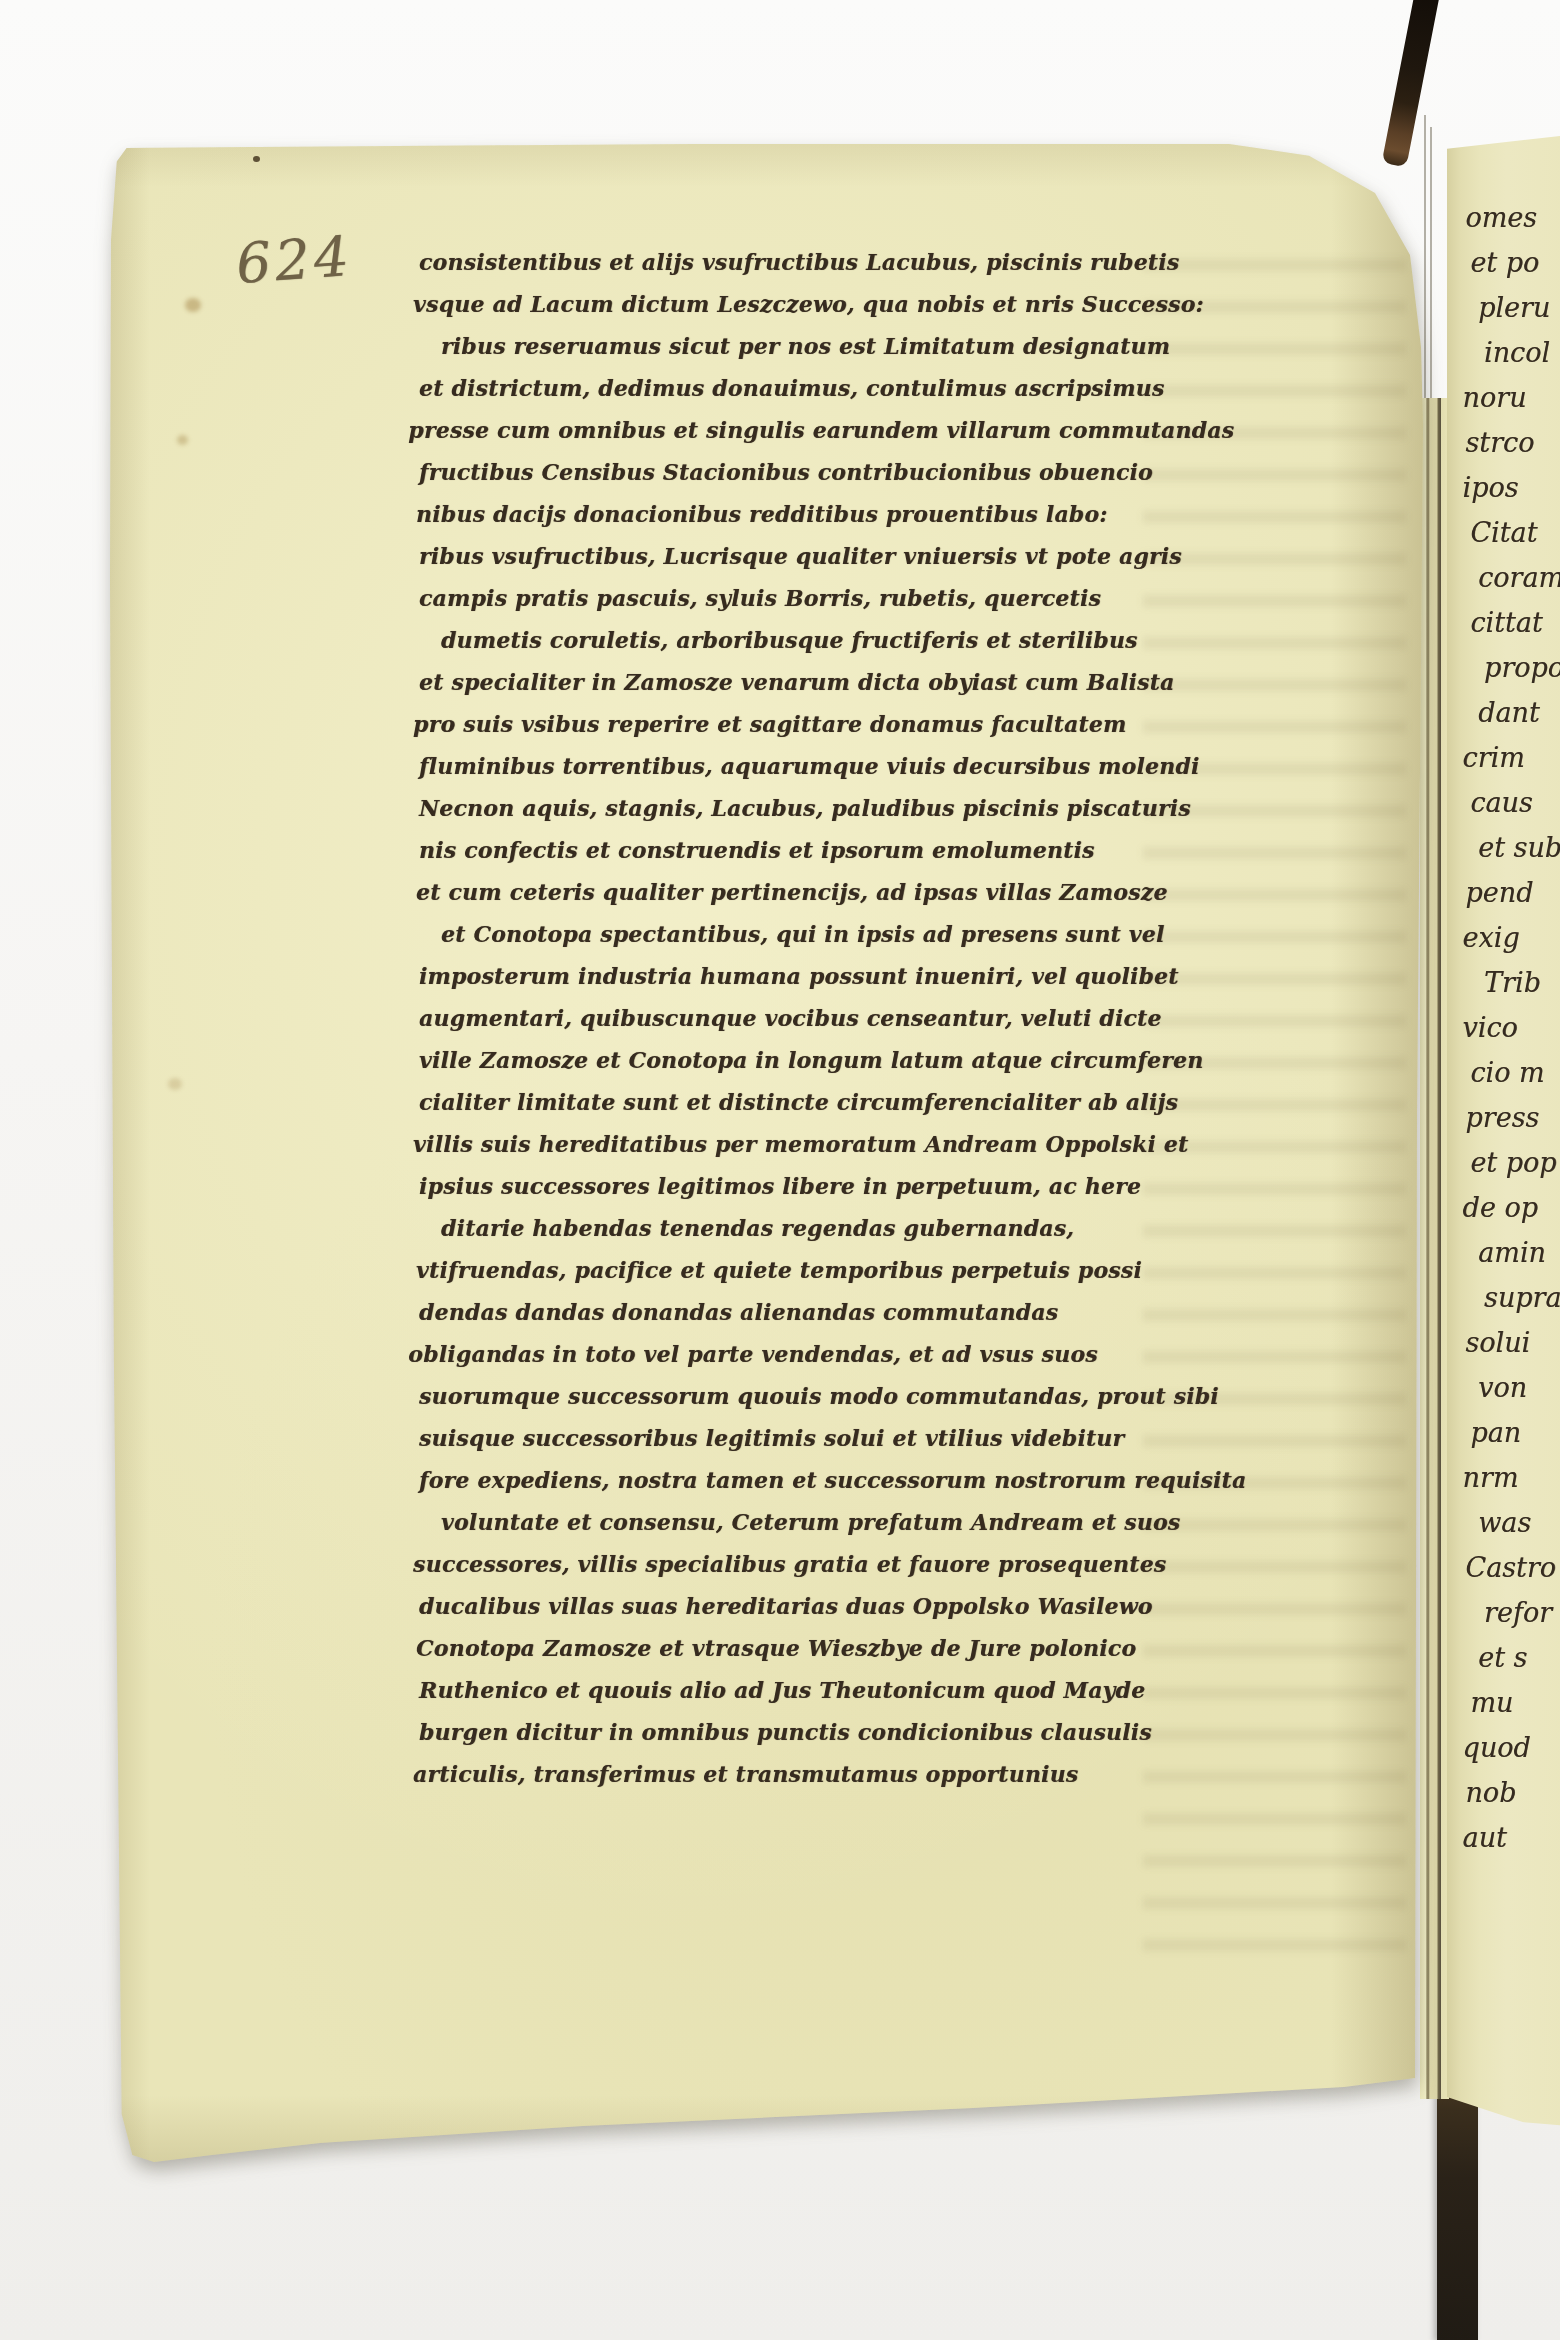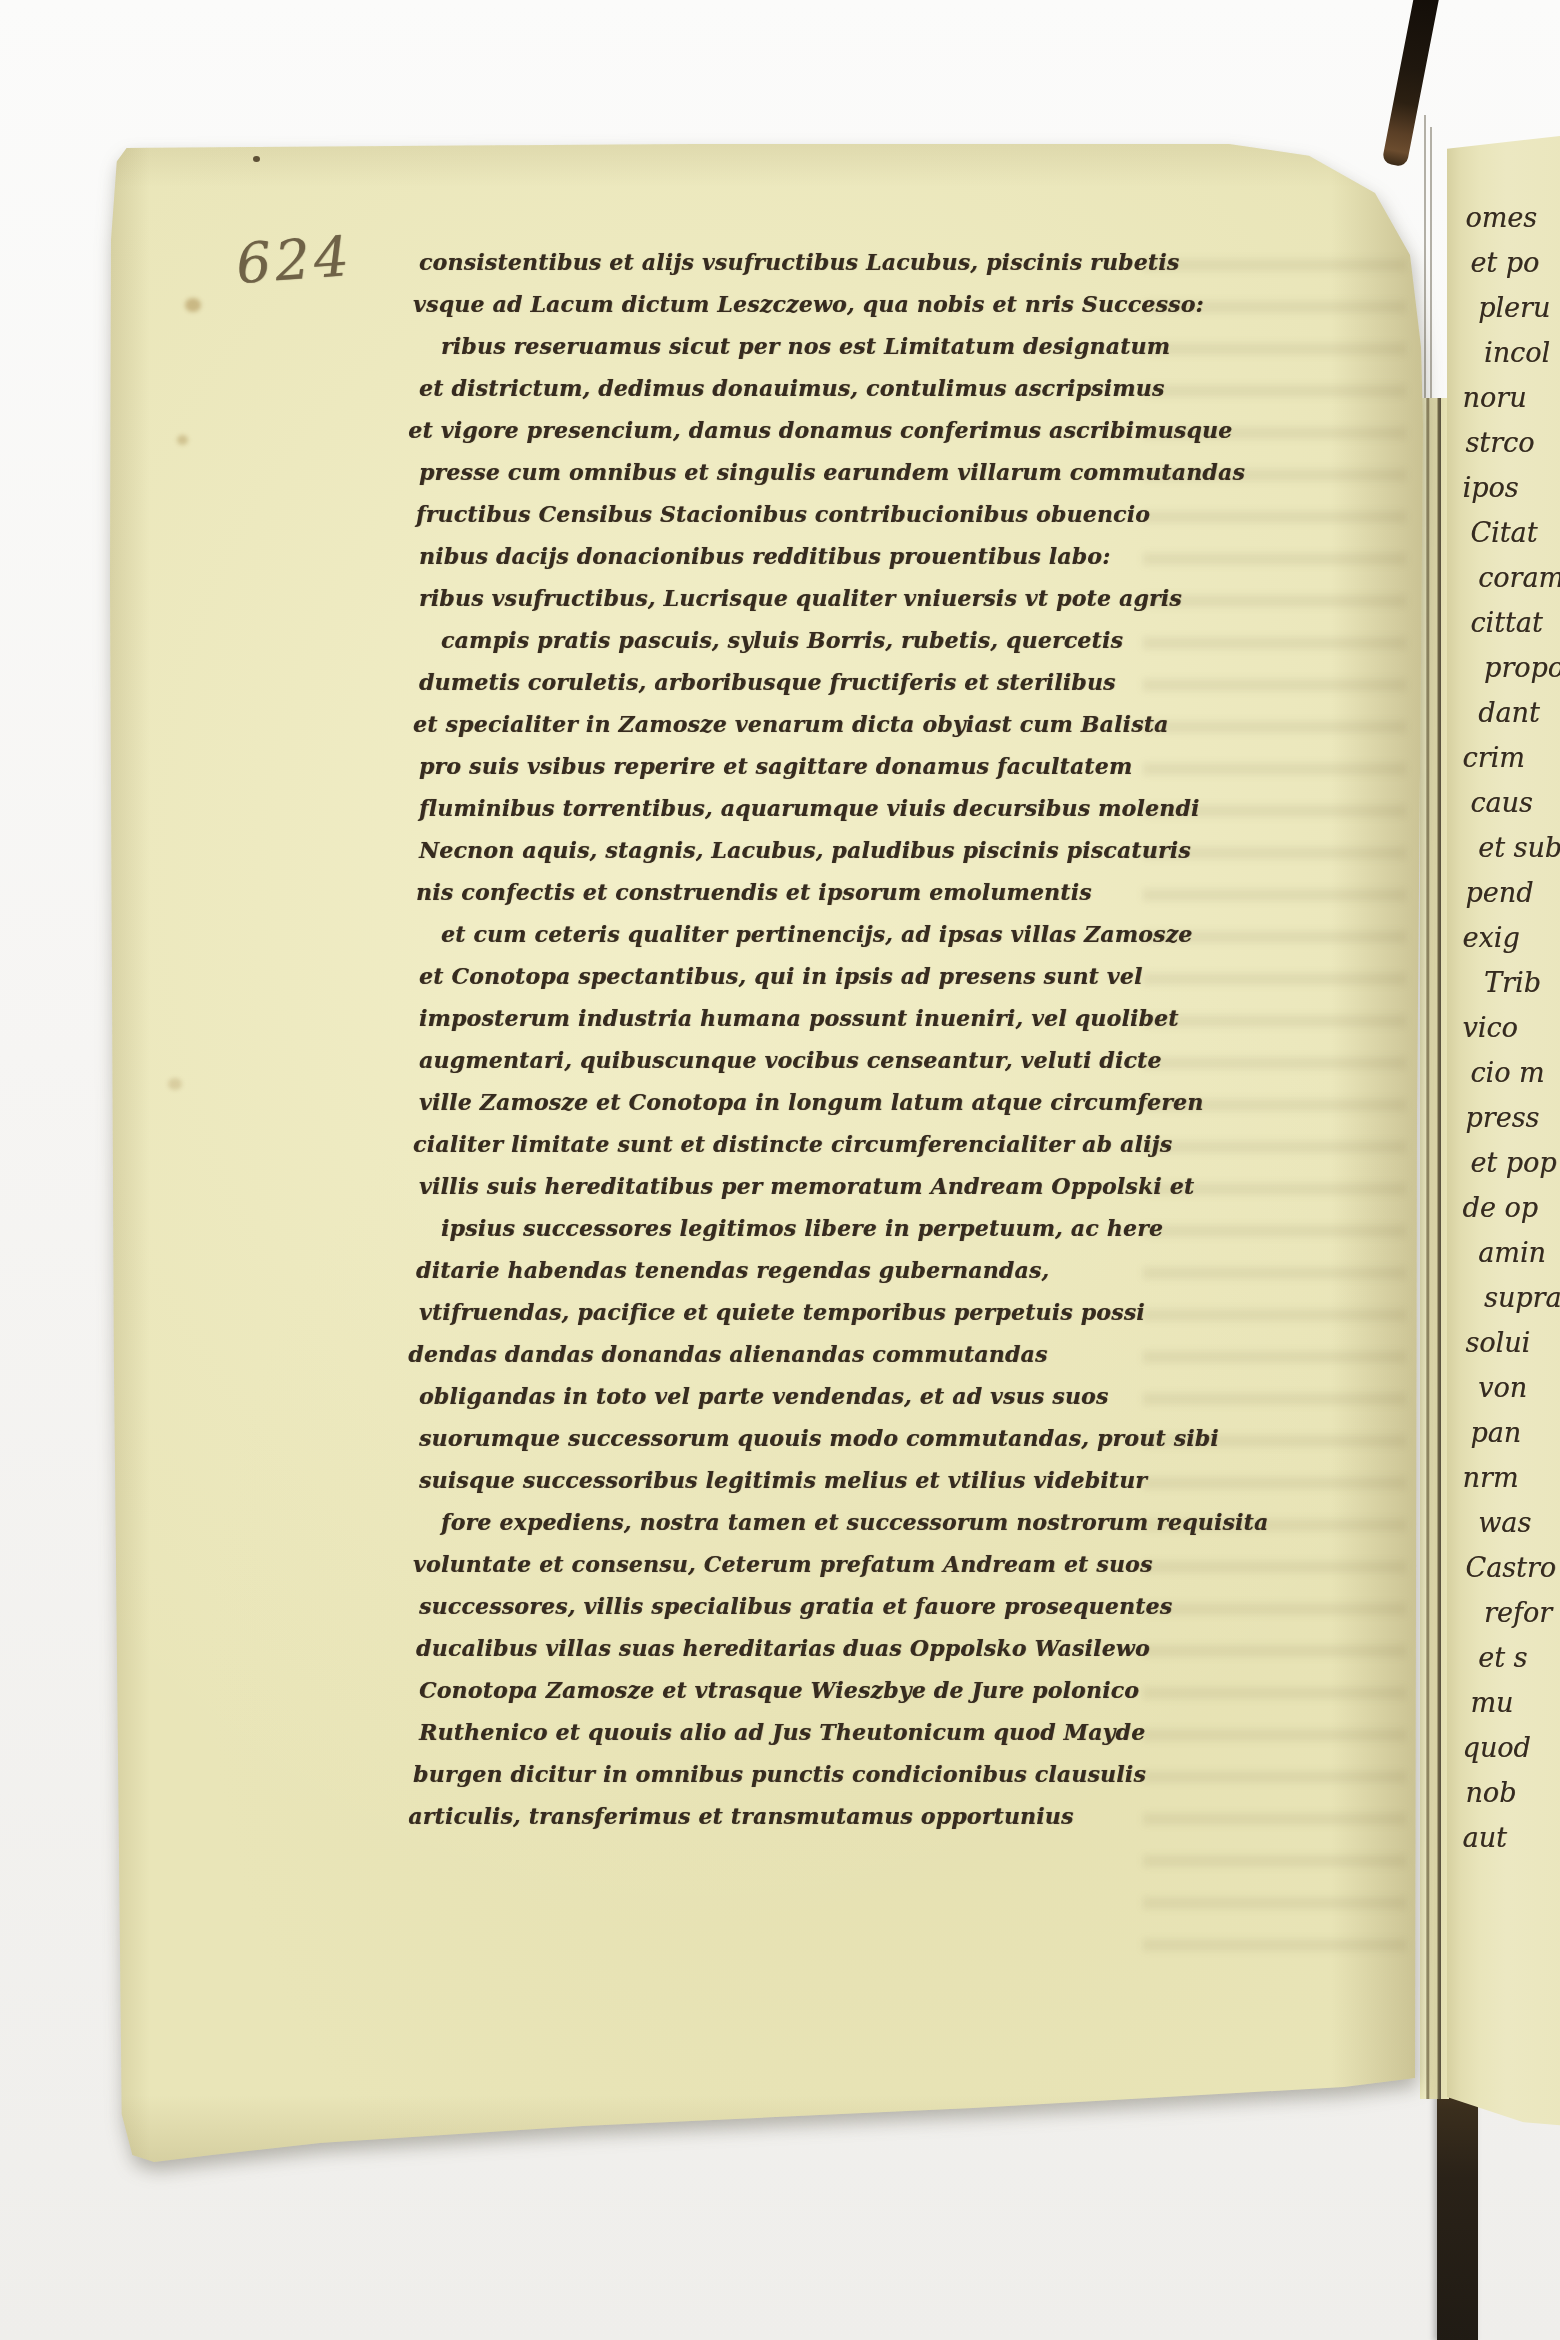--- a/index.html
+++ b/index.html
@@ -171,21 +171,20 @@
     <div class="stain stain-3"></div>
     <div class="stain stain-4"></div>
 
     <div class="page-number">624</div>
 
     <div class="text-block">
         <div class="text-line">consistentibus et alijs vsufructibus Lacubus, piscinis rubetis</div>
         <div class="text-line">vsque ad Lacum dictum Leszczewo, qua nobis et nris Successo:</div>
         <div class="text-line">ribus reseruamus sicut per nos est Limitatum designatum</div>
         <div class="text-line">et districtum, dedimus donauimus, contulimus ascripsimus</div>
-        <div class="text-line">et vigore presencium, damus donamus conferimus ascribimusque</div>
         <div class="text-line">presse cum omnibus et singulis earundem villarum commutandas</div>
         <div class="text-line">fructibus Censibus Stacionibus contribucionibus obuencio</div>
         <div class="text-line">nibus dacijs donacionibus redditibus prouentibus labo:</div>
         <div class="text-line">ribus vsufructibus, Lucrisque qualiter vniuersis vt pote agris</div>
         <div class="text-line">campis pratis pascuis, syluis Borris, rubetis, quercetis</div>
         <div class="text-line">dumetis coruletis, arboribusque fructiferis et sterilibus</div>
         <div class="text-line">et specialiter in Zamosze venarum dicta obyiast cum Balista</div>
         <div class="text-line">pro suis vsibus reperire et sagittare donamus facultatem</div>
         <div class="text-line">fluminibus torrentibus, aquarumque viuis decursibus molendi</div>
         <div class="text-line">Necnon aquis, stagnis, Lacubus, paludibus piscinis piscaturis</div>
@@ -196,21 +195,21 @@
         <div class="text-line">augmentari, quibuscunque vocibus censeantur, veluti dicte</div>
         <div class="text-line">ville Zamosze et Conotopa in longum latum atque circumferen</div>
         <div class="text-line">cialiter limitate sunt et distincte circumferencialiter ab alijs</div>
         <div class="text-line">villis suis hereditatibus per memoratum Andream Oppolski et</div>
         <div class="text-line">ipsius successores legitimos libere in perpetuum, ac here</div>
         <div class="text-line">ditarie habendas tenendas regendas gubernandas,</div>
         <div class="text-line">vtifruendas, pacifice et quiete temporibus perpetuis possi</div>
         <div class="text-line">dendas dandas donandas alienandas commutandas</div>
         <div class="text-line">obligandas in toto vel parte vendendas, et ad vsus suos</div>
         <div class="text-line">suorumque successorum quouis modo commutandas, prout sibi</div>
-        <div class="text-line">suisque successoribus legitimis melius et vtilius videbitur</div>
+        <div class="text-line">suisque successoribus legitimis solui et vtilius videbitur</div>
         <div class="text-line">fore expediens, nostra tamen et successorum nostrorum requisita</div>
         <div class="text-line">voluntate et consensu, Ceterum prefatum Andream et suos</div>
         <div class="text-line">successores, villis specialibus gratia et fauore prosequentes</div>
         <div class="text-line">ducalibus villas suas hereditarias duas Oppolsko Wasilewo</div>
         <div class="text-line">Conotopa Zamosze et vtrasque Wieszbye de Jure polonico</div>
         <div class="text-line">Ruthenico et quouis alio ad Jus Theutonicum quod Mayde</div>
         <div class="text-line">burgen dicitur in omnibus punctis condicionibus clausulis</div>
         <div class="text-line">articulis, transferimus et transmutamus opportunius</div>
       </div>
   </div>

